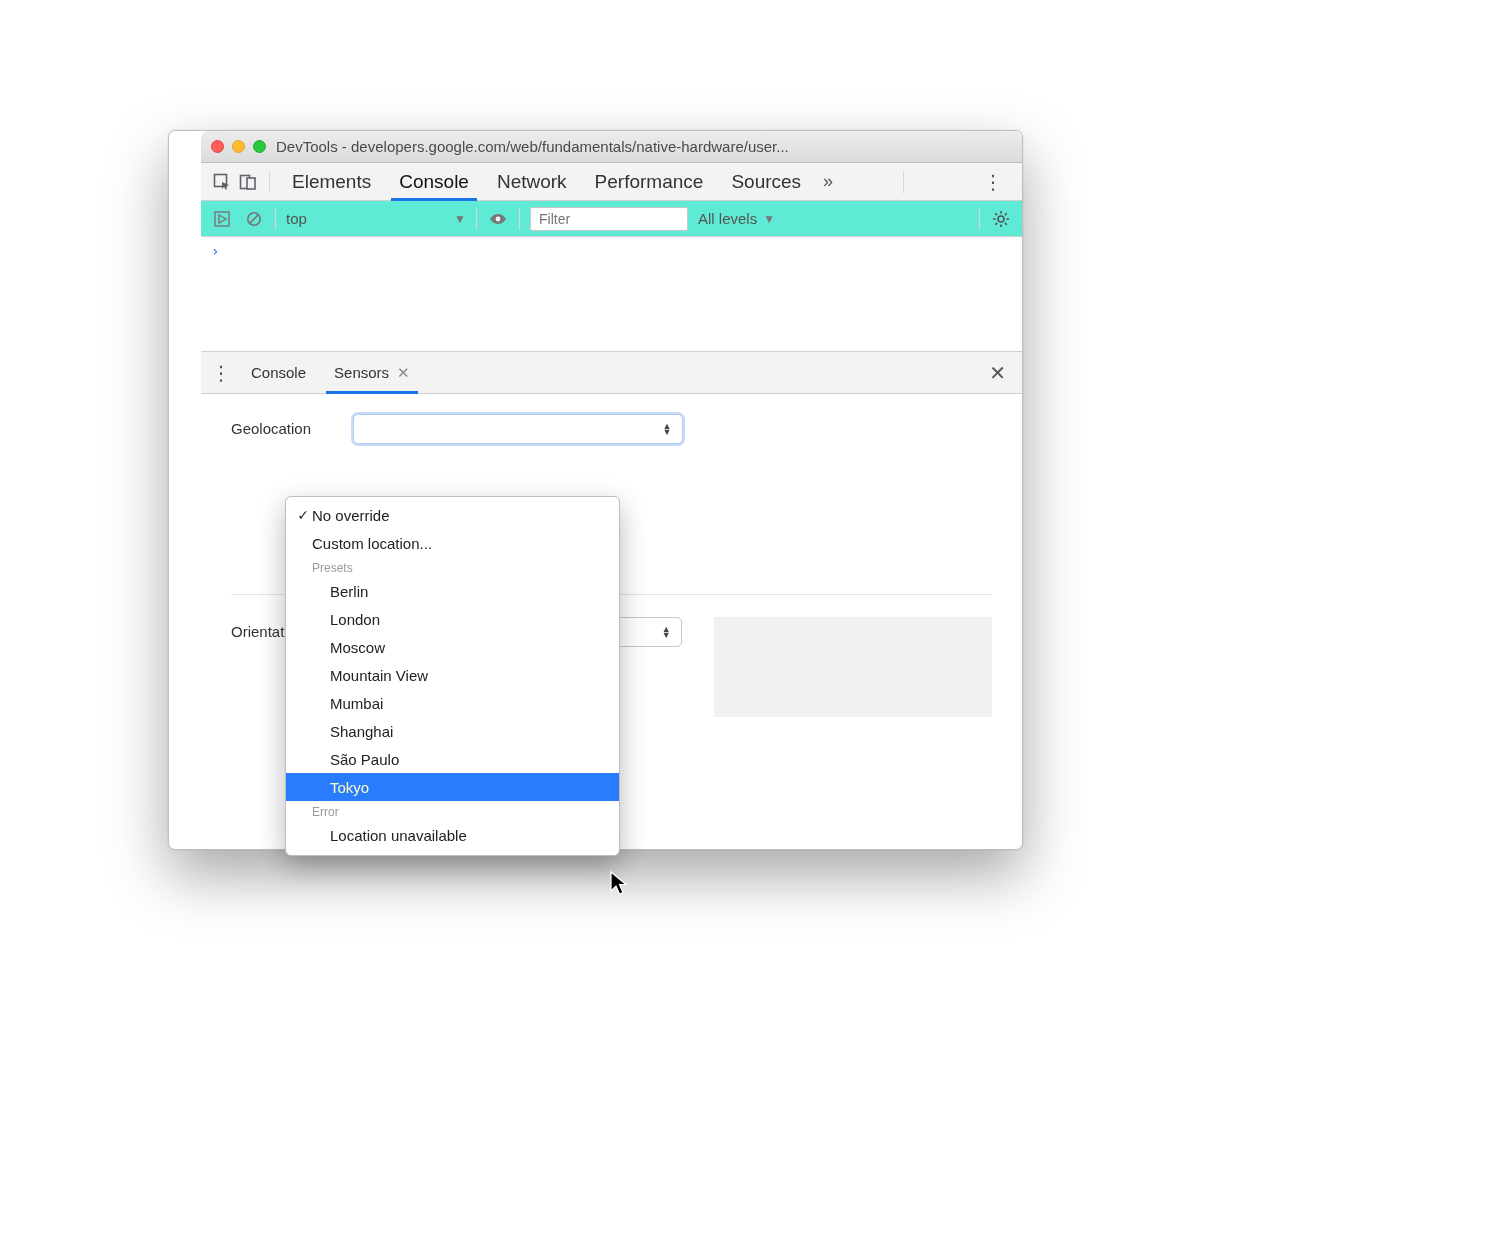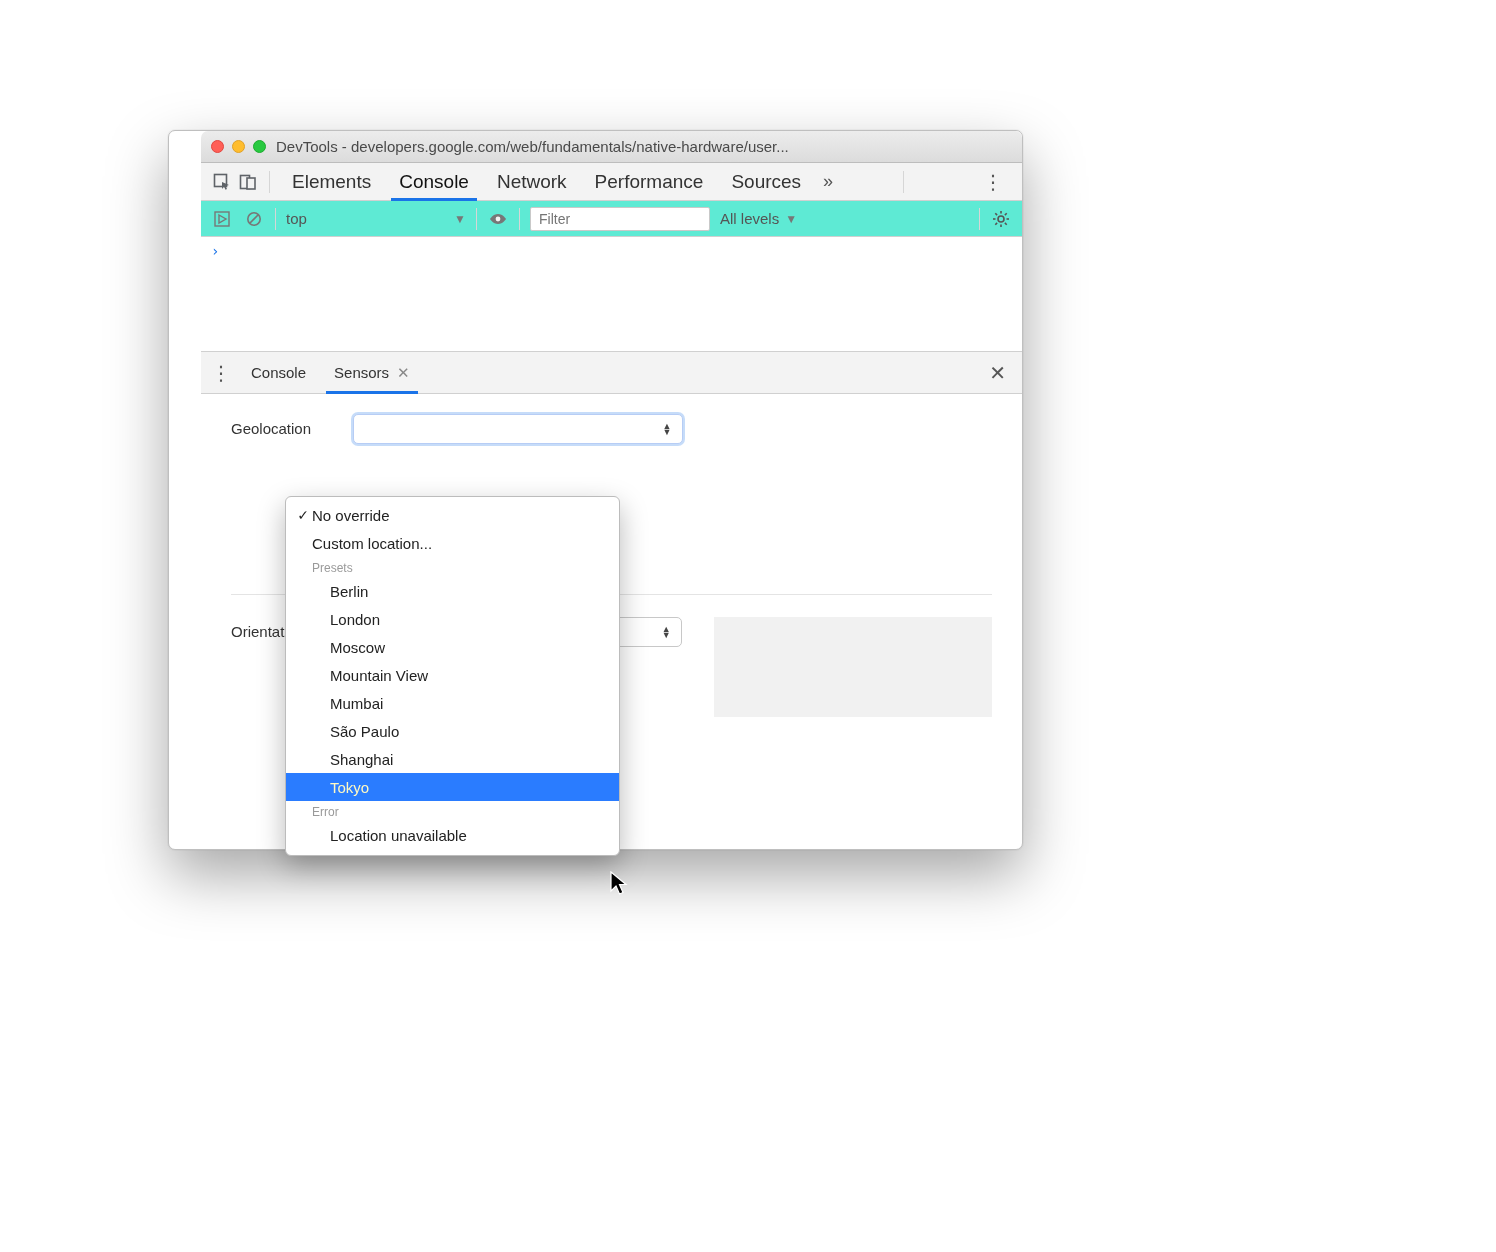--- a/index.html
+++ b/index.html
@@ -91,21 +91,21 @@
     font-size: 15px;
   }
   .ct-icon { width: 22px; height: 22px; display:flex; align-items:center; justify-content:center; color:#666; }
   .ct-sep { width:1px; height:22px; background:#d6d6d6; }
   .dropdownish { display:flex; align-items:center; gap:40px; color:#555; }
   .caretdown { font-size:12px; color:#777; }
   .filter-input {
     border: 1px solid #c9c9c9;
     background: #fff;
     height: 24px;
-    width: 180px;
+    width: 158px;
     padding: 0 8px;
     font-size: 14px;
     color: #333;
     border-radius: 2px;
   }
   .gear { margin-left:auto; }
 
   
   .console-out {
     height: 115px;
@@ -438,26 +438,26 @@
       <span>Mountain View</span>
     </div>
   <div class="dd-item">
       <span class="indent"></span>
       <span class="indent"></span>
       <span>Mumbai</span>
     </div>
   <div class="dd-item">
       <span class="indent"></span>
       <span class="indent"></span>
+      <span>Shanghai</span>
+    </div>
+  <div class="dd-item">
+      <span class="indent"></span>
+      <span class="indent"></span>
       <span>São Paulo</span>
-    </div>
-  <div class="dd-item">
-      <span class="indent"></span>
-      <span class="indent"></span>
-      <span>Shanghai</span>
     </div>
   <div class="dd-item highlight">
       <span class="indent"></span>
       <span class="indent"></span>
       <span>Tokyo</span>
     </div>
 
   <div class="dd-group">Error</div>
   <div class="dd-item">
       <span class="indent"></span>

